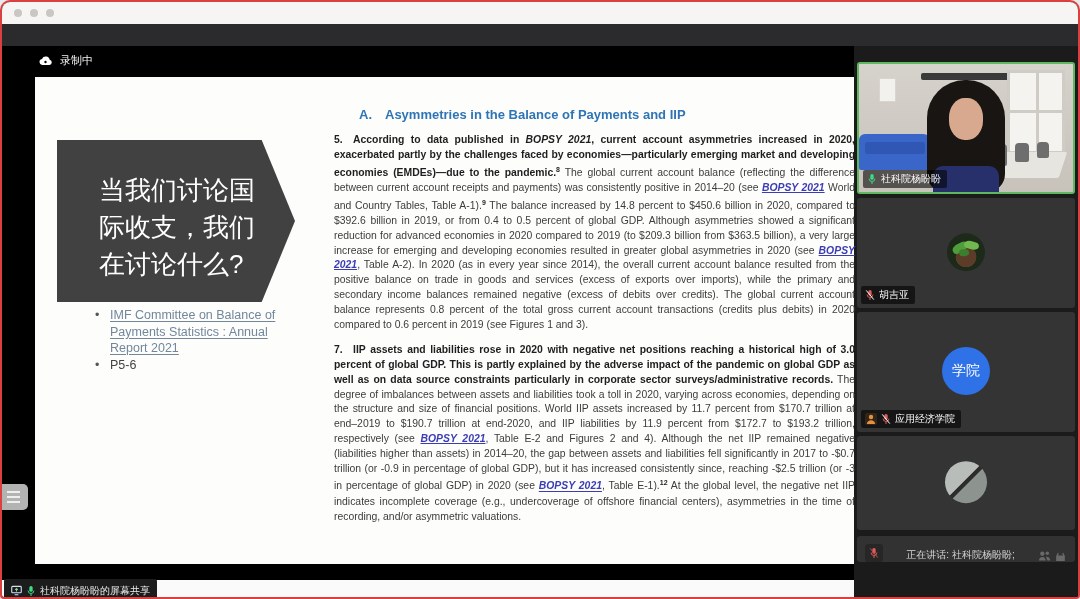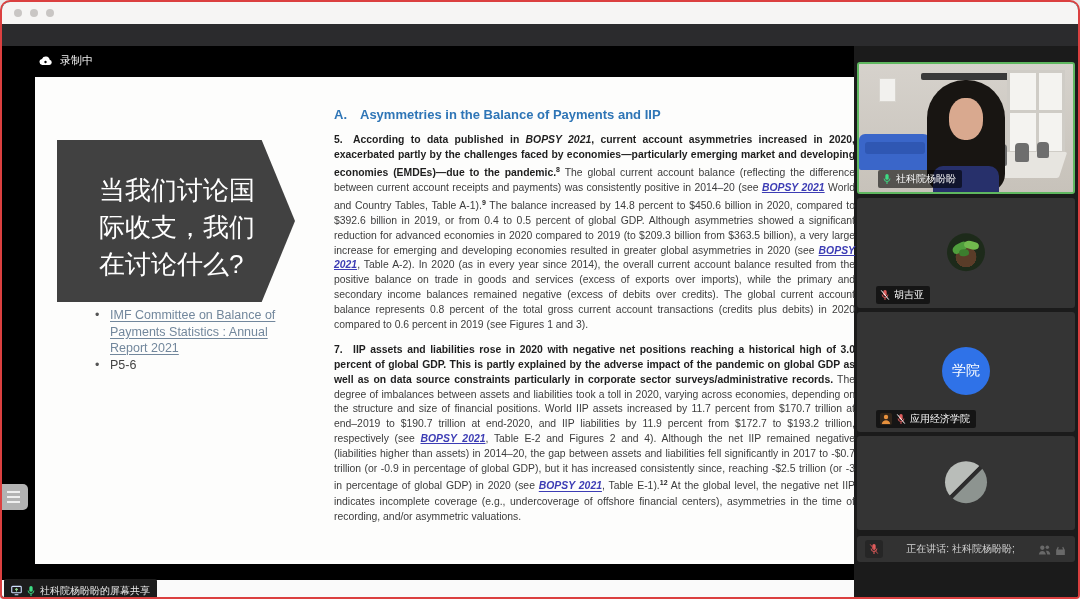--- a/index.html
+++ b/index.html
@@ -34,39 +34,39 @@
   .chevron-text { padding:32px 0 0 42px; width:215px; font-size:26px; line-height:37px; color:#ffffff; }
 
   .bullets { position:absolute; left:58px; top:230px; width:212px; }
   .bullet-item { position:relative; padding-left:17px; font-size:12.5px; line-height:16.5px; color:#444; }
   .bullet-item::before { content:"•"; position:absolute; left:2px; color:#555; }
   .bullet-item.linkish { color:#72879c; text-decoration:underline; text-underline-offset:2px; }
   .bullet-item + .bullet-item { }
 
   
   .right-col { position:absolute; left:299px; top:30px; width:521px; }
-  .doc-heading { font-size:13px; font-weight:700; color:#2e75b6; }
+  .doc-heading { font-size:13px; font-weight:700; color:#2e75b6;margin-left:25px; }
   .doc-para { margin-top:11px; font-size:10.4px; line-height:14.8px; color:#3c3c3c; text-align:justify; }
   .run-b { font-weight:700; color:#1e1e1e; }
   .run-bi { font-weight:700; font-style:italic; color:#1e1e1e; }
   .run-link { color:#3c3cb4; font-weight:700; font-style:italic; text-decoration:underline; }
   .run-sup { font-size:7px; vertical-align:super; font-weight:700; color:#1e1e1e; }
 
   .bottom-strip { height:21px; background:#fafafa; display:flex; align-items:center; }
   .share-chip { margin-left:2px; height:23px; background:#1c1c1c; border-radius:2px;
     display:flex; align-items:center; gap:4px; padding:0 7px; }
   .share-chip span { color:#ececec; font-size:10px; }
   .mini-ic { width:11px; height:11px; }
 
   
   .sidebar { width:225px; background:#1b1b1b; padding:16px 3px 0 3px; display:flex; flex-direction:column; gap:4px; }
   .tile { position:relative; width:100%; background:#343434; border-radius:3px; overflow:hidden; }
   .tile-video { height:132px; border:2px solid #5fb760; background:#c9c4bd; }
   .tile-2 { height:110px;font-family:Liberation Serif, serif; } .tile-3 { height:120px; } .tile-4 { height:94px; }
-  .name-chip { position:absolute; left:19px; bottom:4px; display:flex; align-items:center; gap:4px;
+  .name-chip { position:absolute; left:4px; bottom:4px; display:flex; align-items:center; gap:4px;
     background:rgba(0,0,0,.58); border-radius:2px; padding:2px 6px 2px 4px; }
   .name-chip span { color:#fff; font-size:10px; white-space:nowrap; }
   .mic { width:10px; height:12px; }
   .mic-on { color:#3ddc84; } .mic-muted { color:#e05c5c; }
   .person-ic { width:12px; height:12px; color:#e8913d; background:#e8913d22; border-radius:2px; }
 
   
   .scene { position:absolute; inset:0; background:linear-gradient(#d6d2cc,#c7c2ba); }
   .vent { position:absolute; left:62px; top:9px; width:92px; height:7px; background:#3a3a3a; border-radius:2px; }
   .win-frame { position:absolute; right:8px; top:6px; width:58px; height:84px; background:#f4f3f0; border:3px solid #cfccc6; }
@@ -87,21 +87,21 @@
   .avatar-plant { width:38px; height:38px; background:radial-gradient(circle at 50% 62%,#5a3c28 0 34%,#1d2a1a 35% 100%); position:relative; overflow:hidden; }
   .leaf { position:absolute; background:#4f9e3c; border-radius:50% 4px 50% 4px; }
   .leaf1 { width:16px; height:9px; left:5px; top:10px; transform:rotate(-24deg); }
   .leaf2 { width:15px; height:8px; left:17px; top:8px; transform:rotate(18deg); background:#71b94e; }
   .leaf3 { width:10px; height:7px; left:12px; top:16px; transform:rotate(-4deg); background:#3c7e2e; }
   .avatar-blue { width:48px; height:48px; background:#2f72e8; display:flex; align-items:center; justify-content:center; }
   .avatar-blue span { color:#fff; font-size:14px; }
   .avatar-stone { width:42px; height:42px; background:linear-gradient(135deg,#b9bdb9 0 46%,#2c2c2c 47% 53%, #8d9490 54% 100%); }
 
   
-  .status-chip { margin-top:2px; height:26px; background:#323232; border-radius:3px; display:flex; align-items:center; padding:0 8px; gap:8px; }
+  .status-chip { margin-top:2px; height:26px; background:#323232; border-radius:3px; display:flex; align-items:flex-end; padding:0 8px; gap:8px; }
   .status-micbox { width:18px; height:18px; background:#262626; border-radius:3px; display:flex; align-items:center; justify-content:center; }
   .status-text { flex:1; text-align:center; color:#d6d6d6; font-size:10px; white-space:nowrap; overflow:hidden; }
   .status-icons { display:flex; gap:3px; opacity:.35; }
   .status-icons svg { width:13px; height:13px; color:#cfcfcf; }
 
   
   .panel-handle { position:absolute; left:0; top:482px; width:26px; height:26px; background:#b3b3b3;
     border-radius:0 5px 5px 0; display:flex; flex-direction:column; justify-content:center; gap:3px; padding-left:5px; }
   .panel-handle i { display:block; width:13px; height:2px; background:#efefef; }
 </style>

